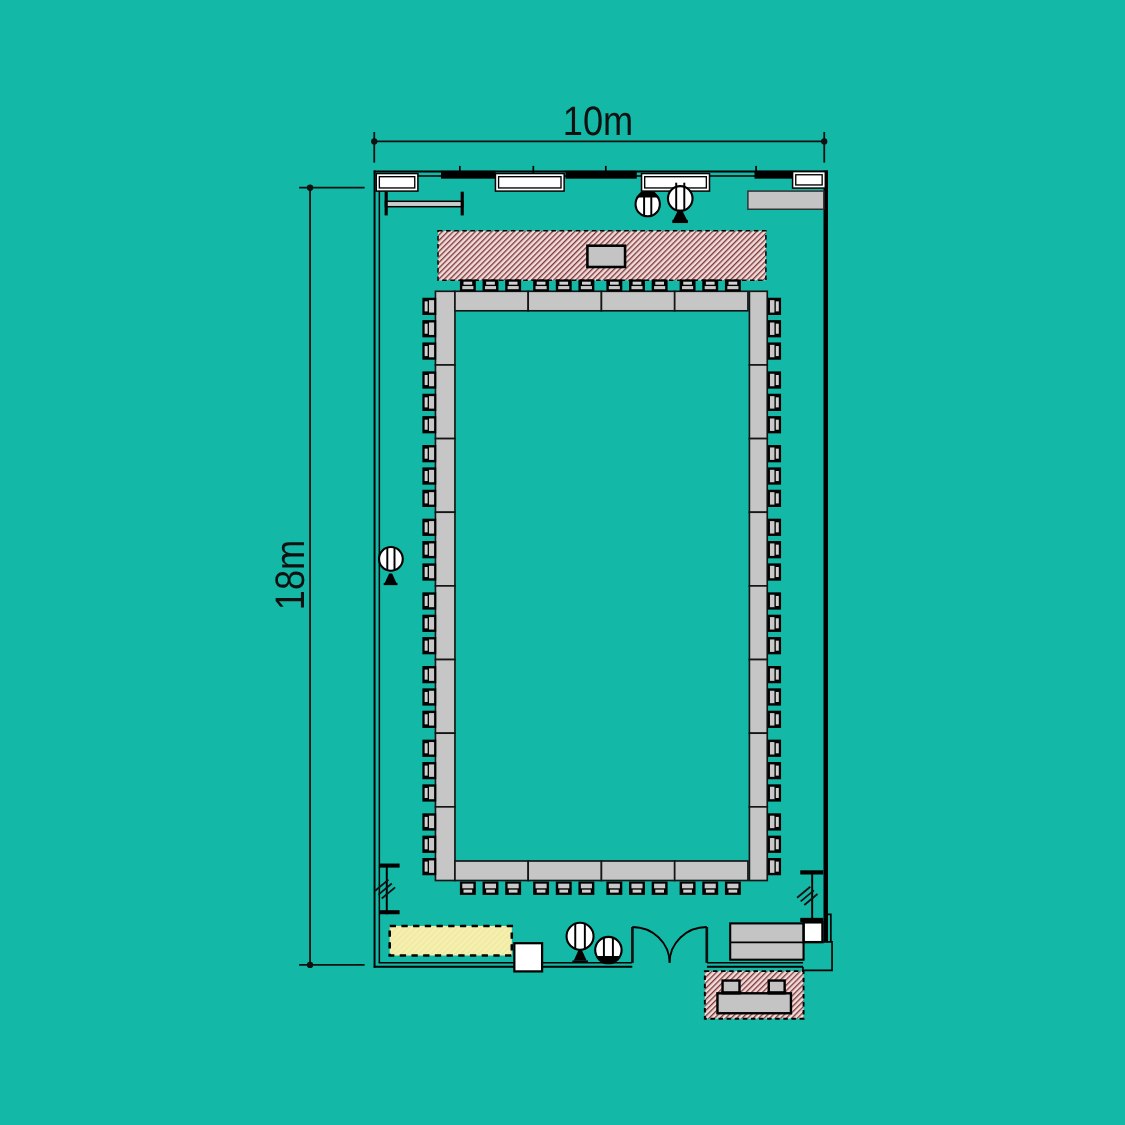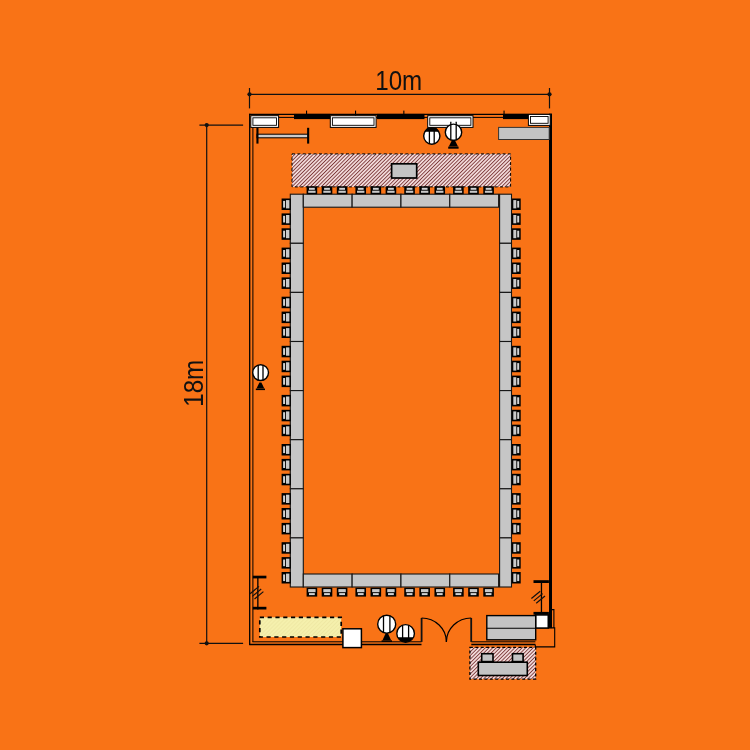--- a/index.html
+++ b/index.html
@@ -1,16 +1,16 @@
 <!DOCTYPE html>
 <html><head>
 <meta charset="utf-8">
 <style>
 html,body{margin:0;padding:0;background:#ffffff;}
-#plan{position:relative;width:750px;height:750px;background:#f97316;overflow:hidden;}
+#plan{position:relative;width:750px;height:750px;background:#14b8a6;overflow:hidden;}
 svg{display:block;}
 text{font-family:"Liberation Sans", sans-serif;}
 </style>
 </head>
 <body>
 
 <div id="plan">
 <svg width="750" height="750" viewBox="0 0 750 750">
 <defs>
 <pattern id="ph" patternUnits="userSpaceOnUse" width="2.6" height="2.6" patternTransform="rotate(-45)">

